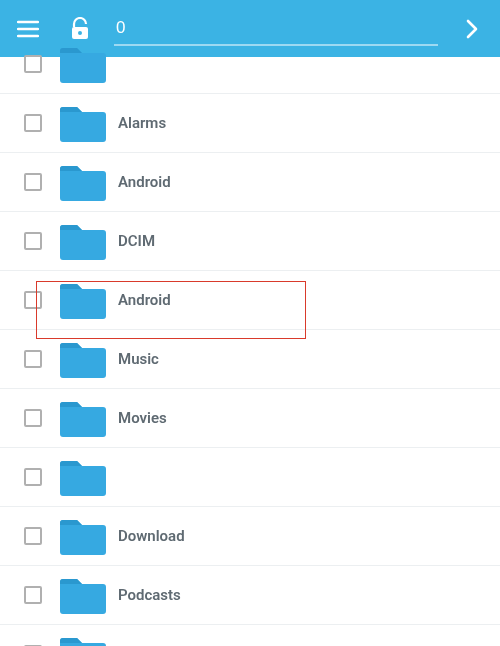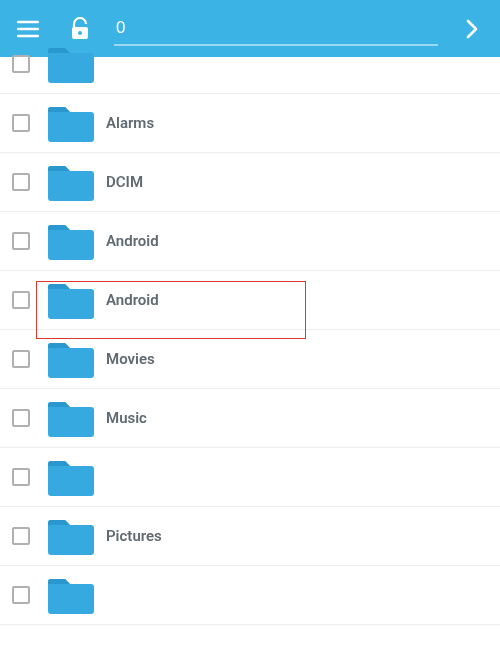--- a/index.html
+++ b/index.html
@@ -35,21 +35,21 @@
     padding: 6px 2px;
     outline: none;
   }
   .search-input::placeholder { color: rgba(255,255,255,0.8); }
   .list { }
   .row {
     display: flex;
     align-items: center;
     height: 59px;
     border-bottom: 1px solid #eceff1;
-    padding-left: 12px;
+    padding-left: 24px;
     position: relative;
   }
   .checkbox {
     width: 18px; height: 18px;
     border: 2px solid #b0b0b0;
     border-radius: 2px;
     flex-shrink: 0;
     cursor: pointer;
     background: #fff;
   }
@@ -117,68 +117,76 @@
         <path d="M2 8 a3 3 0 0 1 3-3 h14 l5 5 H2 Z" fill="#2a98cf"></path>
       </svg>
       <div class="label">Alarms</div>
     </div>
     <div class="row">
       <div class="checkbox"></div>
       <svg class="folder" viewBox="0 0 50 42">
         <path d="M2 8 a3 3 0 0 1 3-3 h14 l5 5 h21 a3 3 0 0 1 3 3 v24 a3 3 0 0 1 -3 3 H5 a3 3 0 0 1 -3-3 Z" fill="#36a9e1"></path>
         <path d="M2 8 a3 3 0 0 1 3-3 h14 l5 5 H2 Z" fill="#2a98cf"></path>
       </svg>
+      <div class="label">Android</div>
+    </div>
+    <div class="row">
+      <div class="checkbox"></div>
+      <svg class="folder" viewBox="0 0 50 42">
+        <path d="M2 8 a3 3 0 0 1 3-3 h14 l5 5 h21 a3 3 0 0 1 3 3 v24 a3 3 0 0 1 -3 3 H5 a3 3 0 0 1 -3-3 Z" fill="#36a9e1"></path>
+        <path d="M2 8 a3 3 0 0 1 3-3 h14 l5 5 H2 Z" fill="#2a98cf"></path>
+      </svg>
       <div class="label">DCIM</div>
     </div>
     <div class="row">
       <div class="checkbox"></div>
       <svg class="folder" viewBox="0 0 50 42">
         <path d="M2 8 a3 3 0 0 1 3-3 h14 l5 5 h21 a3 3 0 0 1 3 3 v24 a3 3 0 0 1 -3 3 H5 a3 3 0 0 1 -3-3 Z" fill="#36a9e1"></path>
         <path d="M2 8 a3 3 0 0 1 3-3 h14 l5 5 H2 Z" fill="#2a98cf"></path>
       </svg>
       <div class="label">Android</div>
     </div>
     <div class="row">
       <div class="checkbox"></div>
       <svg class="folder" viewBox="0 0 50 42">
         <path d="M2 8 a3 3 0 0 1 3-3 h14 l5 5 h21 a3 3 0 0 1 3 3 v24 a3 3 0 0 1 -3 3 H5 a3 3 0 0 1 -3-3 Z" fill="#36a9e1"></path>
         <path d="M2 8 a3 3 0 0 1 3-3 h14 l5 5 H2 Z" fill="#2a98cf"></path>
       </svg>
-      <div class="label">Android</div>
+      <div class="label">Music</div>
     </div>
     <div class="row">
       <div class="checkbox"></div>
       <svg class="folder" viewBox="0 0 50 42">
         <path d="M2 8 a3 3 0 0 1 3-3 h14 l5 5 h21 a3 3 0 0 1 3 3 v24 a3 3 0 0 1 -3 3 H5 a3 3 0 0 1 -3-3 Z" fill="#36a9e1"></path>
         <path d="M2 8 a3 3 0 0 1 3-3 h14 l5 5 H2 Z" fill="#2a98cf"></path>
       </svg>
       <div class="label">Movies</div>
     </div>
     <div class="row">
       <div class="checkbox"></div>
       <svg class="folder" viewBox="0 0 50 42">
         <path d="M2 8 a3 3 0 0 1 3-3 h14 l5 5 h21 a3 3 0 0 1 3 3 v24 a3 3 0 0 1 -3 3 H5 a3 3 0 0 1 -3-3 Z" fill="#36a9e1"></path>
         <path d="M2 8 a3 3 0 0 1 3-3 h14 l5 5 H2 Z" fill="#2a98cf"></path>
       </svg>
-      <div class="label">Music</div>
     </div>
     <div class="row">
       <div class="checkbox"></div>
       <svg class="folder" viewBox="0 0 50 42">
         <path d="M2 8 a3 3 0 0 1 3-3 h14 l5 5 h21 a3 3 0 0 1 3 3 v24 a3 3 0 0 1 -3 3 H5 a3 3 0 0 1 -3-3 Z" fill="#36a9e1"></path>
         <path d="M2 8 a3 3 0 0 1 3-3 h14 l5 5 H2 Z" fill="#2a98cf"></path>
       </svg>
+      <div class="label">Download</div>
     </div>
     <div class="row">
       <div class="checkbox"></div>
       <svg class="folder" viewBox="0 0 50 42">
         <path d="M2 8 a3 3 0 0 1 3-3 h14 l5 5 h21 a3 3 0 0 1 3 3 v24 a3 3 0 0 1 -3 3 H5 a3 3 0 0 1 -3-3 Z" fill="#36a9e1"></path>
         <path d="M2 8 a3 3 0 0 1 3-3 h14 l5 5 H2 Z" fill="#2a98cf"></path>
       </svg>
-      <div class="label">Pictures</div>
+      <div class="label">Podcasts</div>
     </div>
     <div class="row">
       <div class="checkbox"></div>
       <svg class="folder" viewBox="0 0 50 42">
         <path d="M2 8 a3 3 0 0 1 3-3 h14 l5 5 h21 a3 3 0 0 1 3 3 v24 a3 3 0 0 1 -3 3 H5 a3 3 0 0 1 -3-3 Z" fill="#36a9e1"></path>
         <path d="M2 8 a3 3 0 0 1 3-3 h14 l5 5 H2 Z" fill="#2a98cf"></path>
       </svg>
       <div class="label"></div>
     </div>
   </div>

